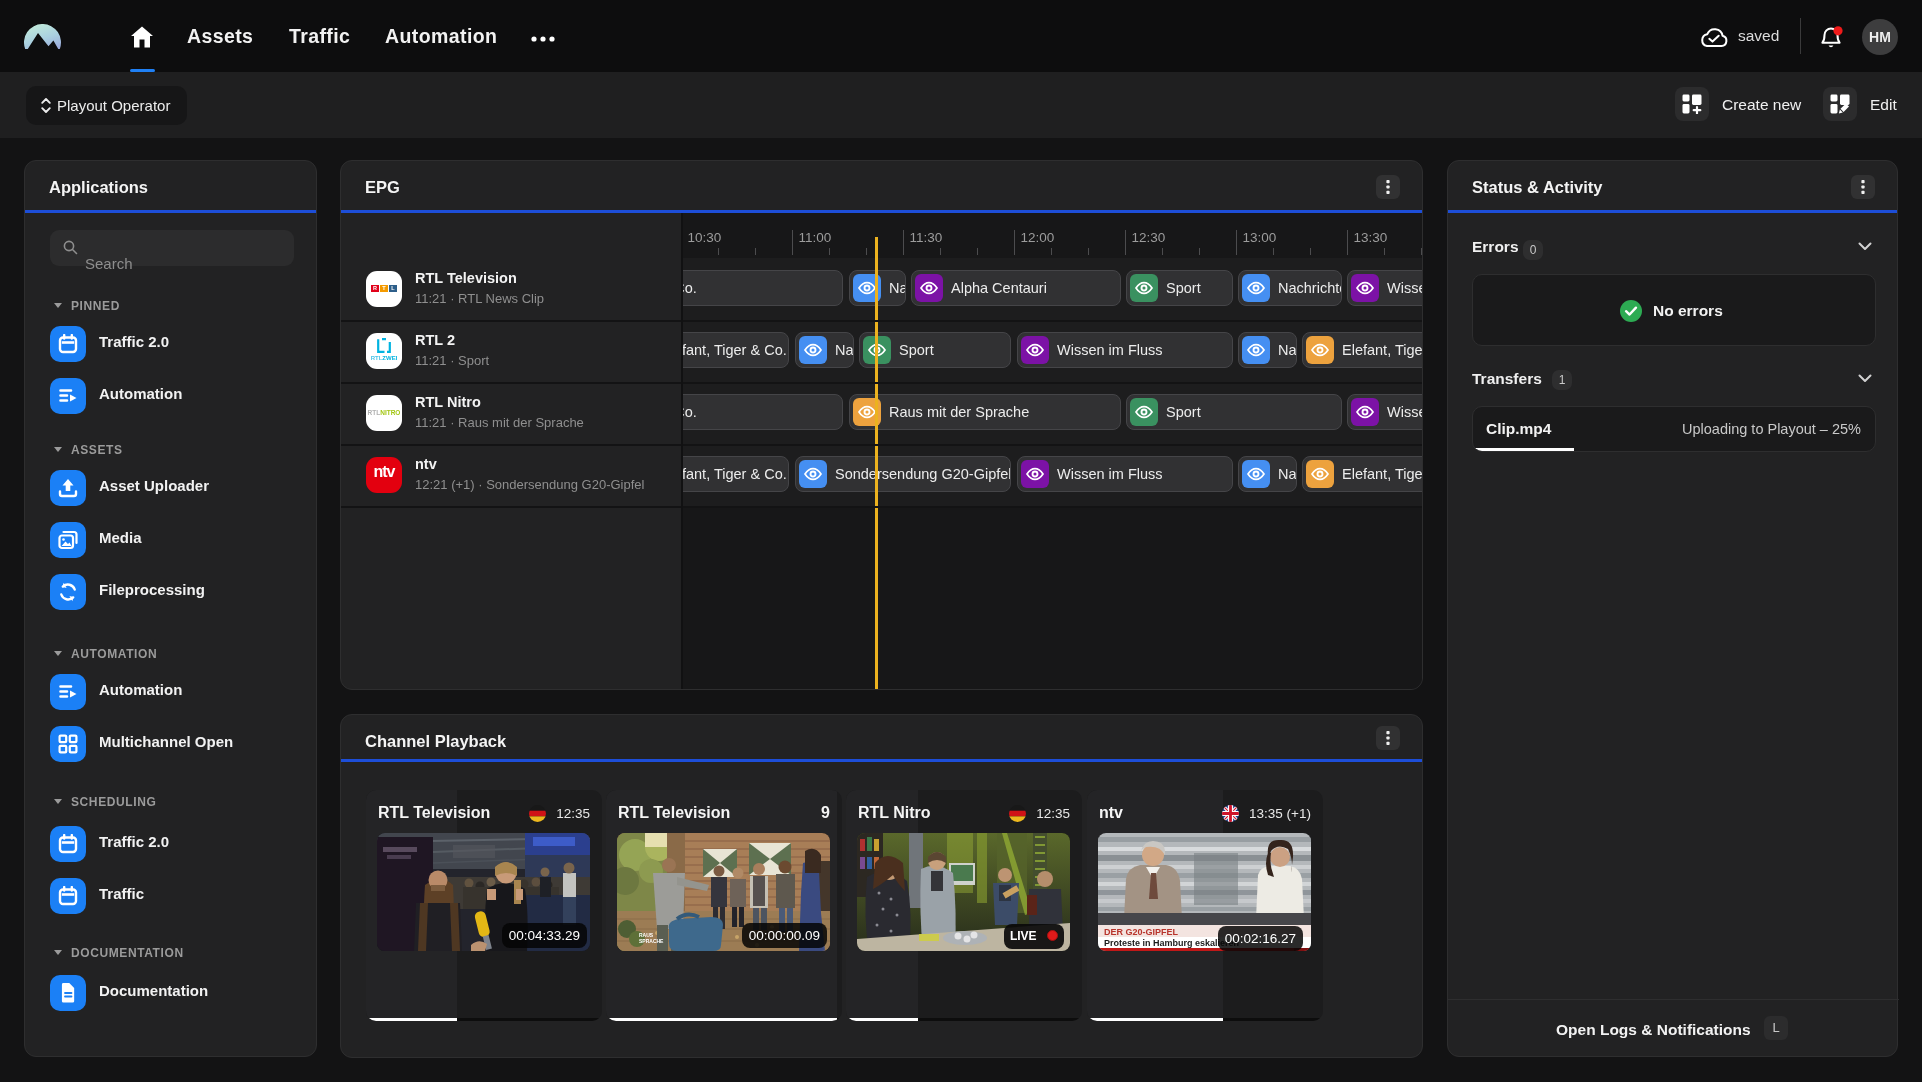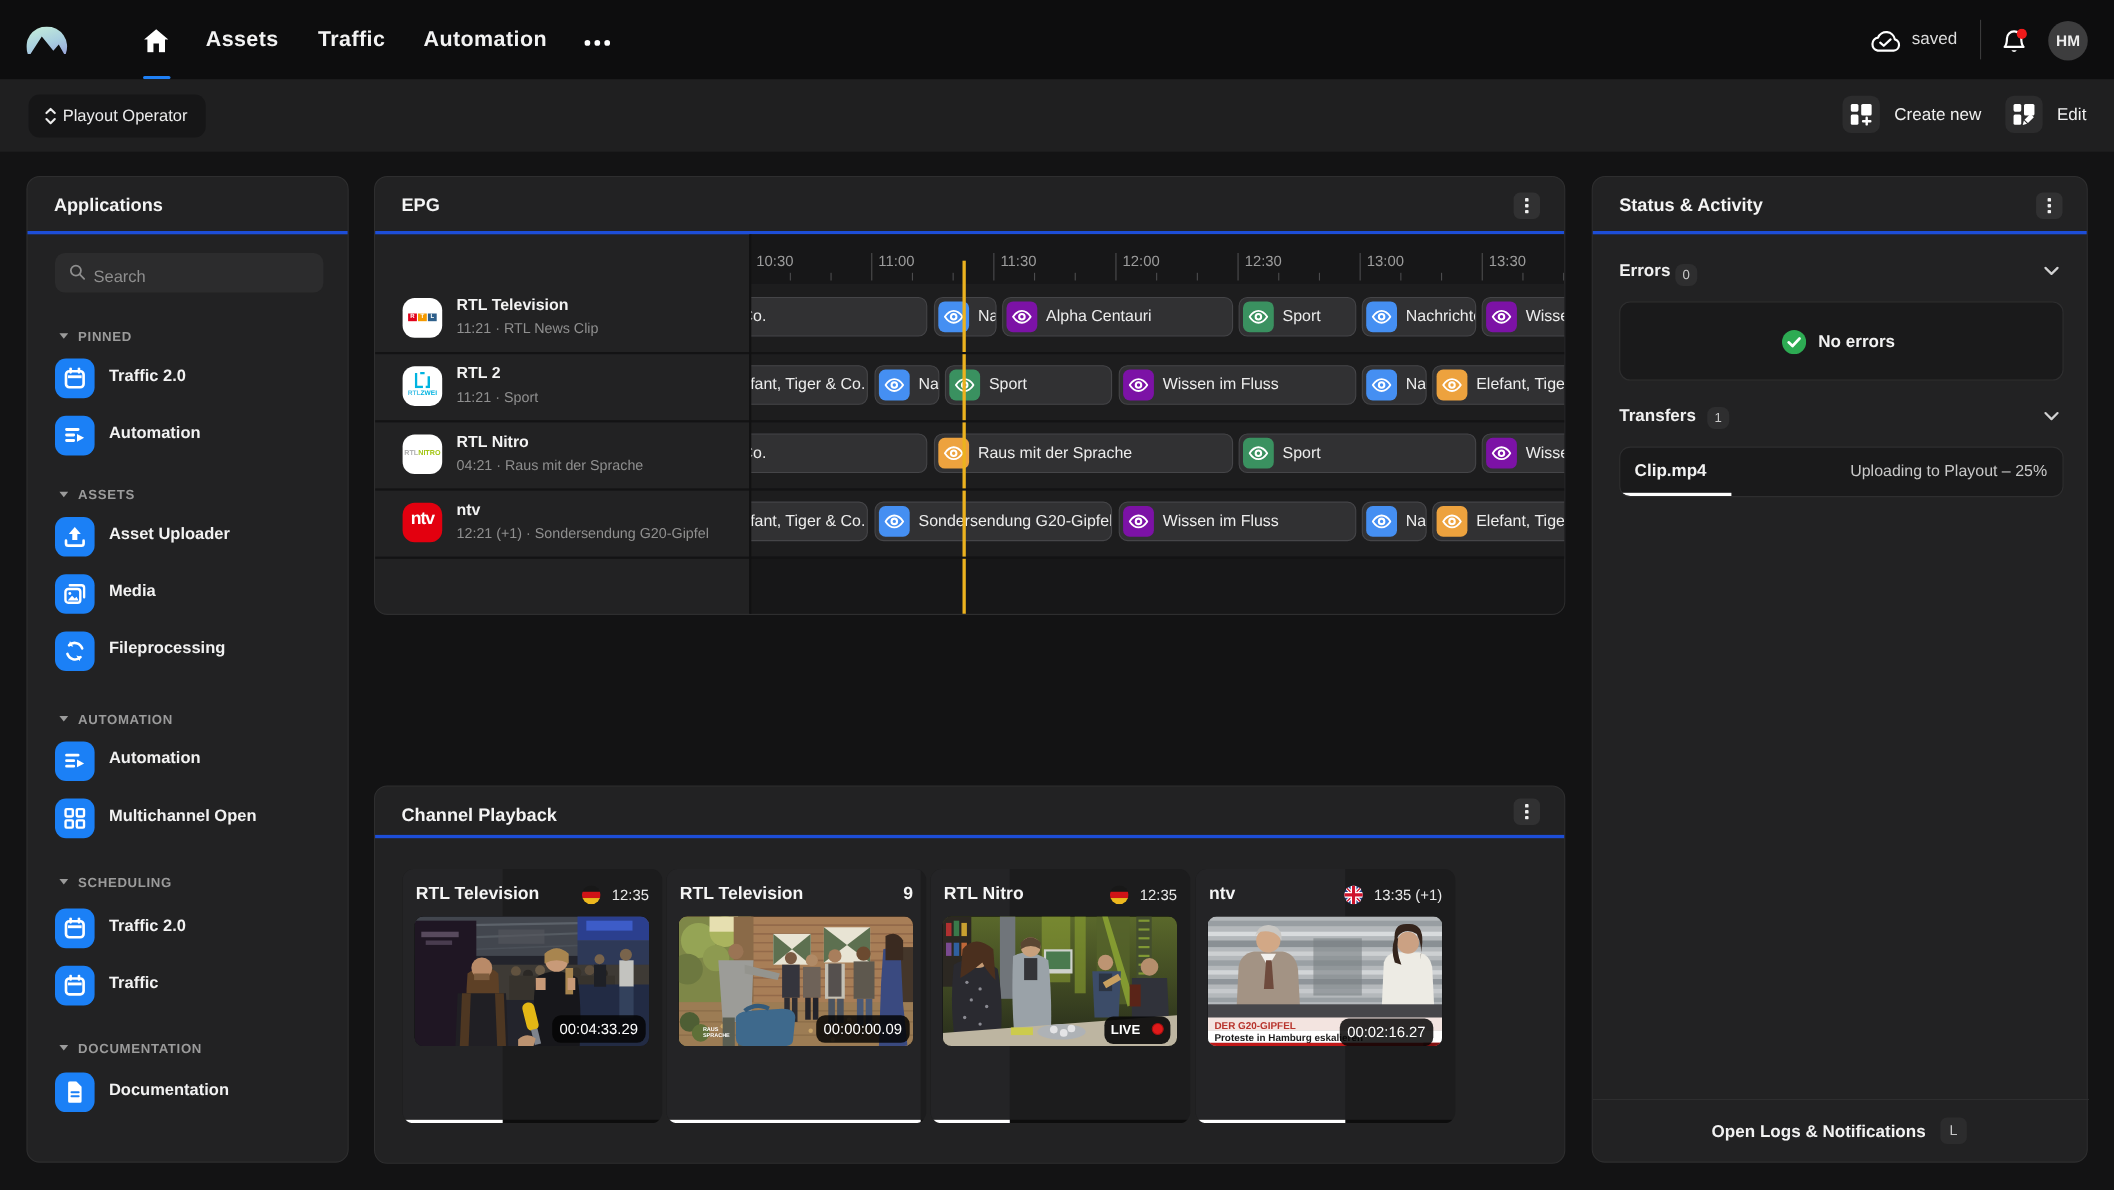--- a/index.html
+++ b/index.html
@@ -114,21 +114,21 @@
   </div>
   <div id="sidebar" class="panel" style="left:24px; top:160px; width:293px; height:897px;">
     <div class="phead">
         <div class="ptitle">Applications</div>
       </div>
     <div class="abs" style="left:25px; top:69px; width:244px; height:36px; background:#2c2c2d; border-radius:9px;">
       <svg class="abs" style="left:13px; top:10px;" width="15" height="15" viewBox="0 0 15 15">
         <circle cx="6" cy="6" r="4.6" fill="none" stroke="#8e8e8e" stroke-width="1.6"></circle>
         <path d="M 9.5 9.5 L 13.5 13.5" stroke="#8e8e8e" stroke-width="1.6" stroke-linecap="round"></path>
       </svg>
-      <div class="abs" style="left:35px; top:4px; height:36px; line-height:36px; font-size:15px; color:#8e8e8e;text-align:right;">Search</div>
+      <div class="abs" style="left:35px; top:16px; height:36px; line-height:36px; font-size:15px; color:#8e8e8e;text-align:right;">Search</div>
     </div>
 
     <svg class="abs" style="left:28px; top:140px;" width="10" height="8" viewBox="0 0 10 8">
         <path d="M 1 2 L 9 2 L 5 7 Z" fill="#9b9b9b"></path>
       </svg>
     <div class="sec-label" style="top:138px;">PINNED</div>
     <div class="appicon" style="top:165px;">
         <svg style="position:absolute;left:8px;top:8px" width="20" height="20" viewBox="0 0 20 20">
           <rect x="2" y="3.5" width="16" height="14.5" rx="3" fill="none" stroke="#fff" stroke-width="2.4"></rect>
           <path d="M 6.2 1 L 6.2 4.5 M 13.8 1 L 13.8 4.5" stroke="#fff" stroke-width="2.4" stroke-linecap="round"></path>
@@ -217,21 +217,21 @@
       </svg>
     <div class="sec-label" style="top:785px;">DOCUMENTATION</div>
     <div class="appicon" style="top:814px;">
         <svg style="position:absolute;left:8px;top:8px" width="20" height="20" viewBox="0 0 20 20">
           <path d="M 4 1.5 A 1.5 1.5 0 0 1 5.5 0 L 11.5 0 L 16.5 5 L 16.5 18.5 A 1.5 1.5 0 0 1 15 20 L 5.5 20 A 1.5 1.5 0 0 1 4 18.5 Z" fill="#fff" transform="translate(0,0) scale(0.98)"></path>
           <path d="M 7 10 L 13.5 10 M 7 13.5 L 13.5 13.5" stroke="#1b80f6" stroke-width="1.8" stroke-linecap="round"></path>
         </svg>
       </div>
       <div class="applabel" style="top:821px;">Documentation</div>
   </div>
-  <div id="epg" class="panel" style="left:340px; top:160px; width:1083px; height:399px; overflow:hidden;">
+  <div id="epg" class="panel" style="left:340px; top:160px; width:1083px; height:530px; overflow:hidden;">
     <div class="phead">
         <div class="ptitle">EPG</div>
         <div class="kebab" style="left:1035px;">
           <svg width="4" height="14" viewBox="0 0 4 14">
             <rect x="0.4" y="0" width="3.2" height="3.2" rx="0.8" fill="#f0f0f0"></rect>
             <rect x="0.4" y="5.4" width="3.2" height="3.2" rx="0.8" fill="#f0f0f0"></rect>
             <rect x="0.4" y="10.8" width="3.2" height="3.2" rx="0.8" fill="#f0f0f0"></rect>
           </svg>
         </div>
       </div>
@@ -447,21 +447,21 @@
           <path d="M 1.2 1.2 L 1.2 13.8 L 7.5 13.8 M 5 1.2 L 9 1.2 M 12.8 4 L 12.8 13.8 L 10 13.8" fill="none" stroke="#00b3e0" stroke-width="2.2"></path>
         </svg>
         <div class="abs" style="left:0;top:22px;width:36px;text-align:center;font-size:6px;font-weight:bold;"><span style="color:#49c3e8">RTL</span><span style="color:#00b3e0">ZWEI</span></div>
       </div>
       <div class="chname" style="top:171px;">RTL 2</div>
       <div class="chsub" style="top:192px;">11:21 · Sport</div>
       <div class="abs" style="left:25px;top:234px;width:36px;height:36px;background:#fff;border-radius:11px;">
         <div class="abs" style="left:0;top:14px;width:36px;text-align:center;font-size:6.5px;font-weight:bold;"><span style="color:#b0b0b0">RTL</span><span style="color:#a3c614">NITRO</span></div>
       </div>
       <div class="chname" style="top:233px;">RTL Nitro</div>
-      <div class="chsub" style="top:254px;">04:21 · Raus mit der Sprache</div>
+      <div class="chsub" style="top:254px;">11:21 · Raus mit der Sprache</div>
       <div class="abs" style="left:25px;top:296px;width:36px;height:36px;background:#e3000f;border-radius:11px;">
         <div class="abs" style="left:0;top:6px;width:36px;text-align:center;font-size:16px;font-weight:bold;color:#fff;letter-spacing:-1px;">ntv</div>
       </div>
       <div class="chname" style="top:295px;">ntv</div>
       <div class="chsub" style="top:316px;">12:21 (+1) · Sondersendung G20-Gipfel</div>
     <div class="abs" style="left:0;top:159px;width:1083px;height:2px;background:#131314;"></div>
       <div class="abs" style="left:0;top:221px;width:1083px;height:2px;background:#131314;"></div>
       <div class="abs" style="left:0;top:283px;width:1083px;height:2px;background:#131314;"></div>
       <div class="abs" style="left:0;top:345px;width:1083px;height:2px;background:#131314;"></div>
     <div class="abs" style="left:340px;top:52px;width:2px;height:478px;background:#111112;"></div>

